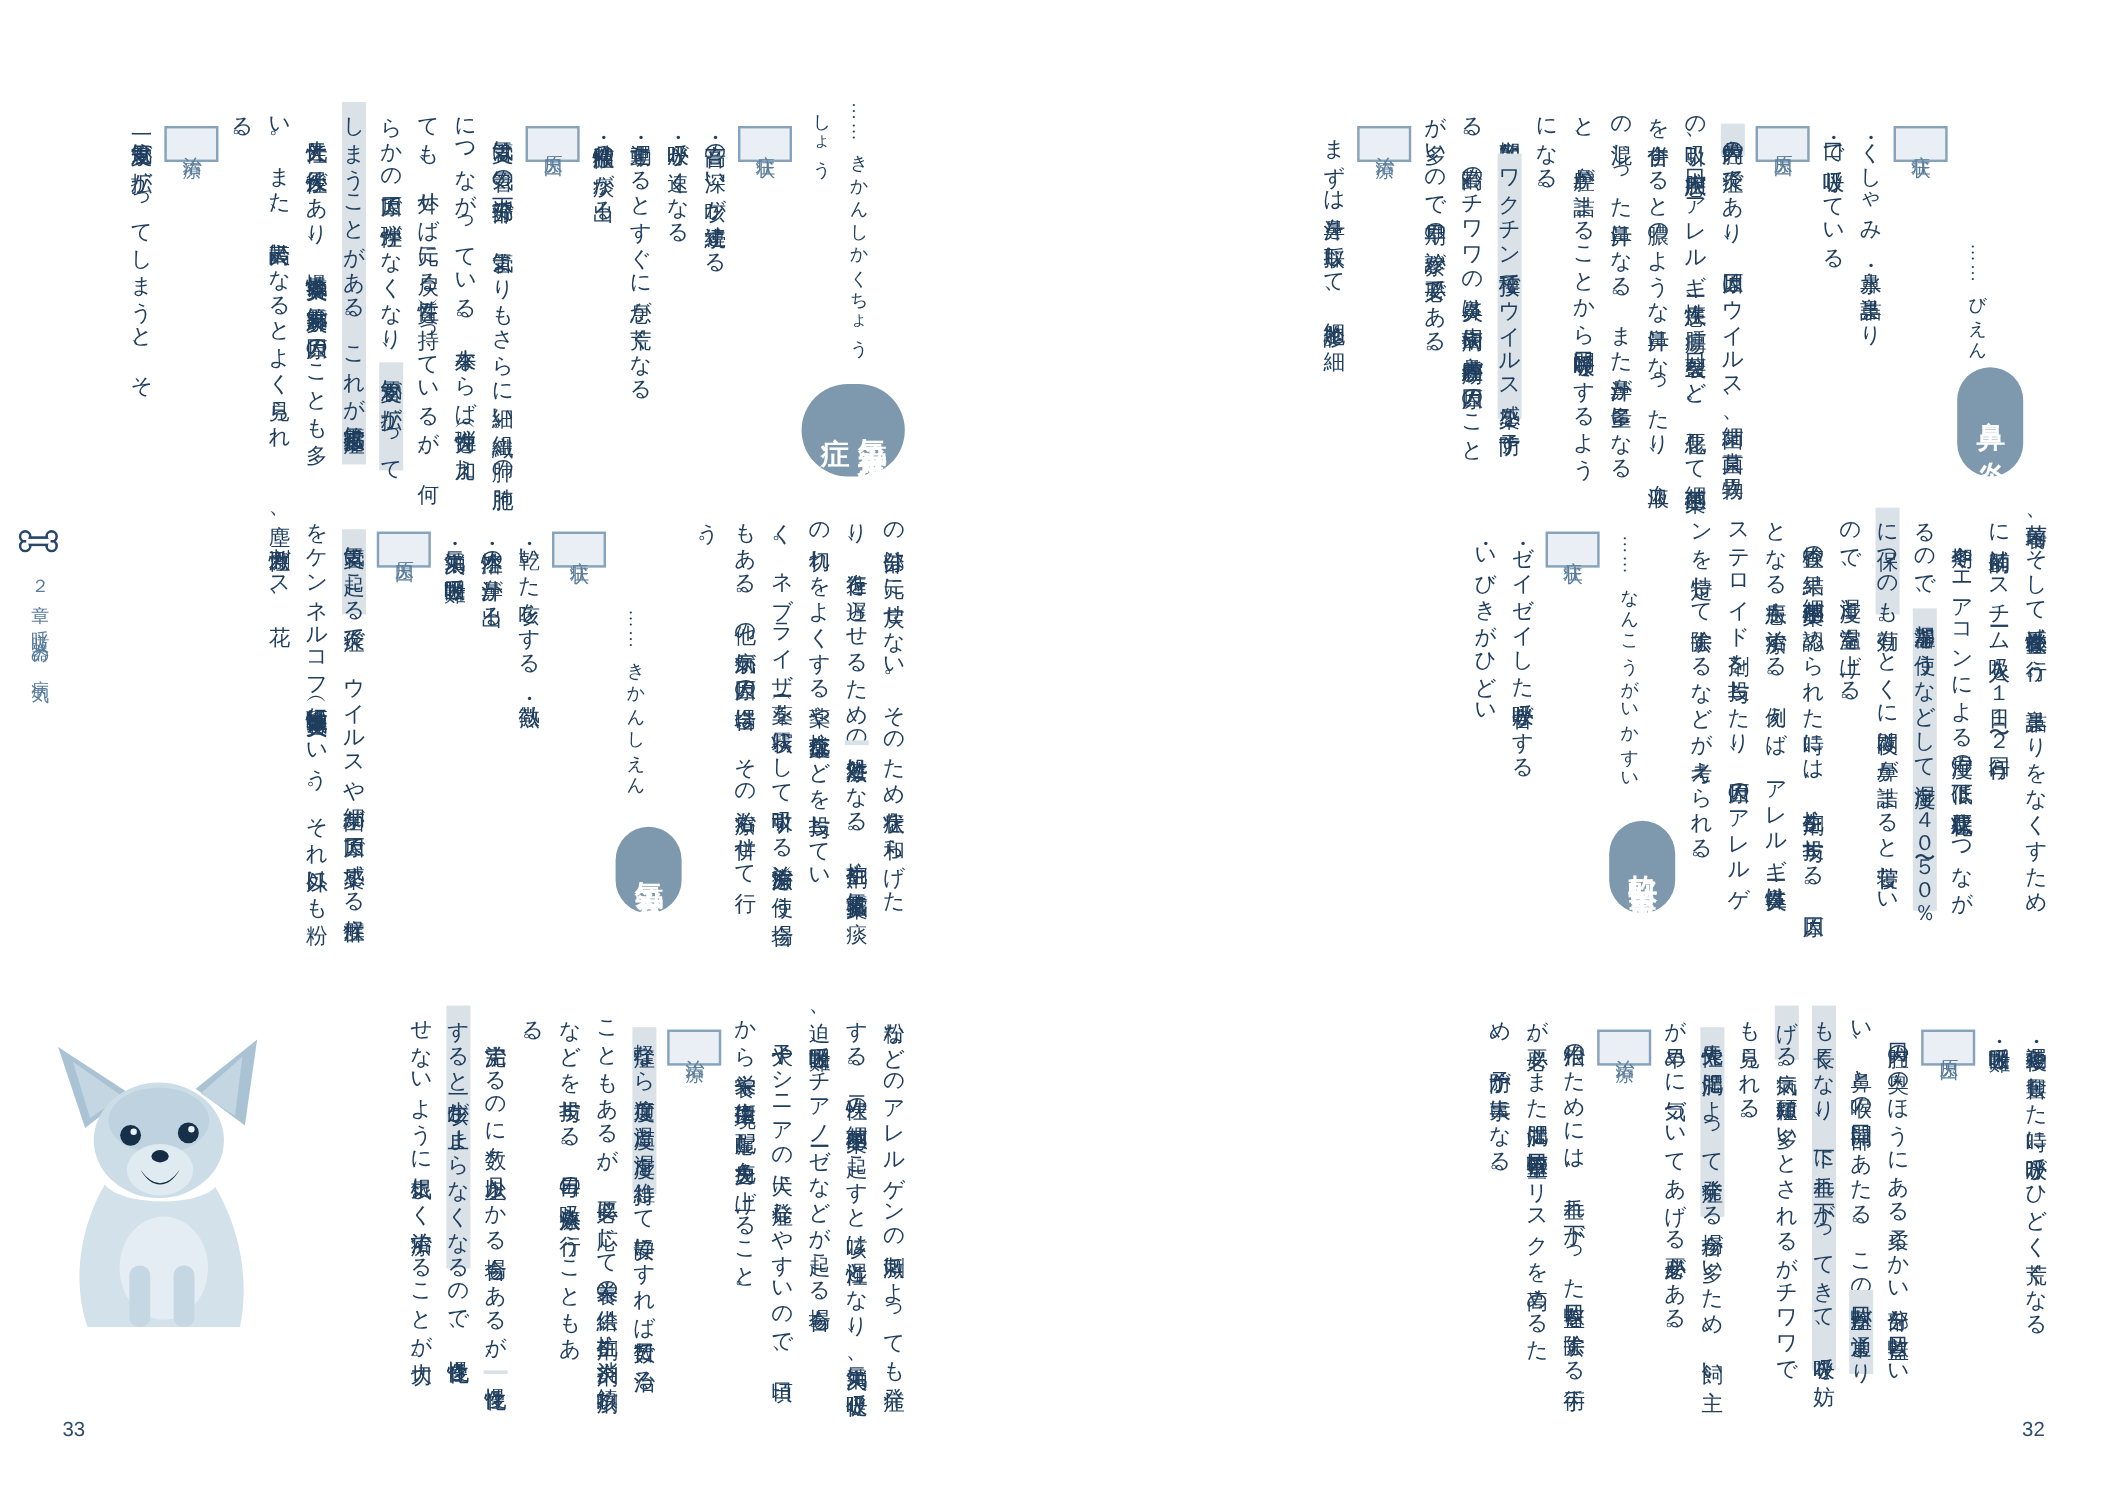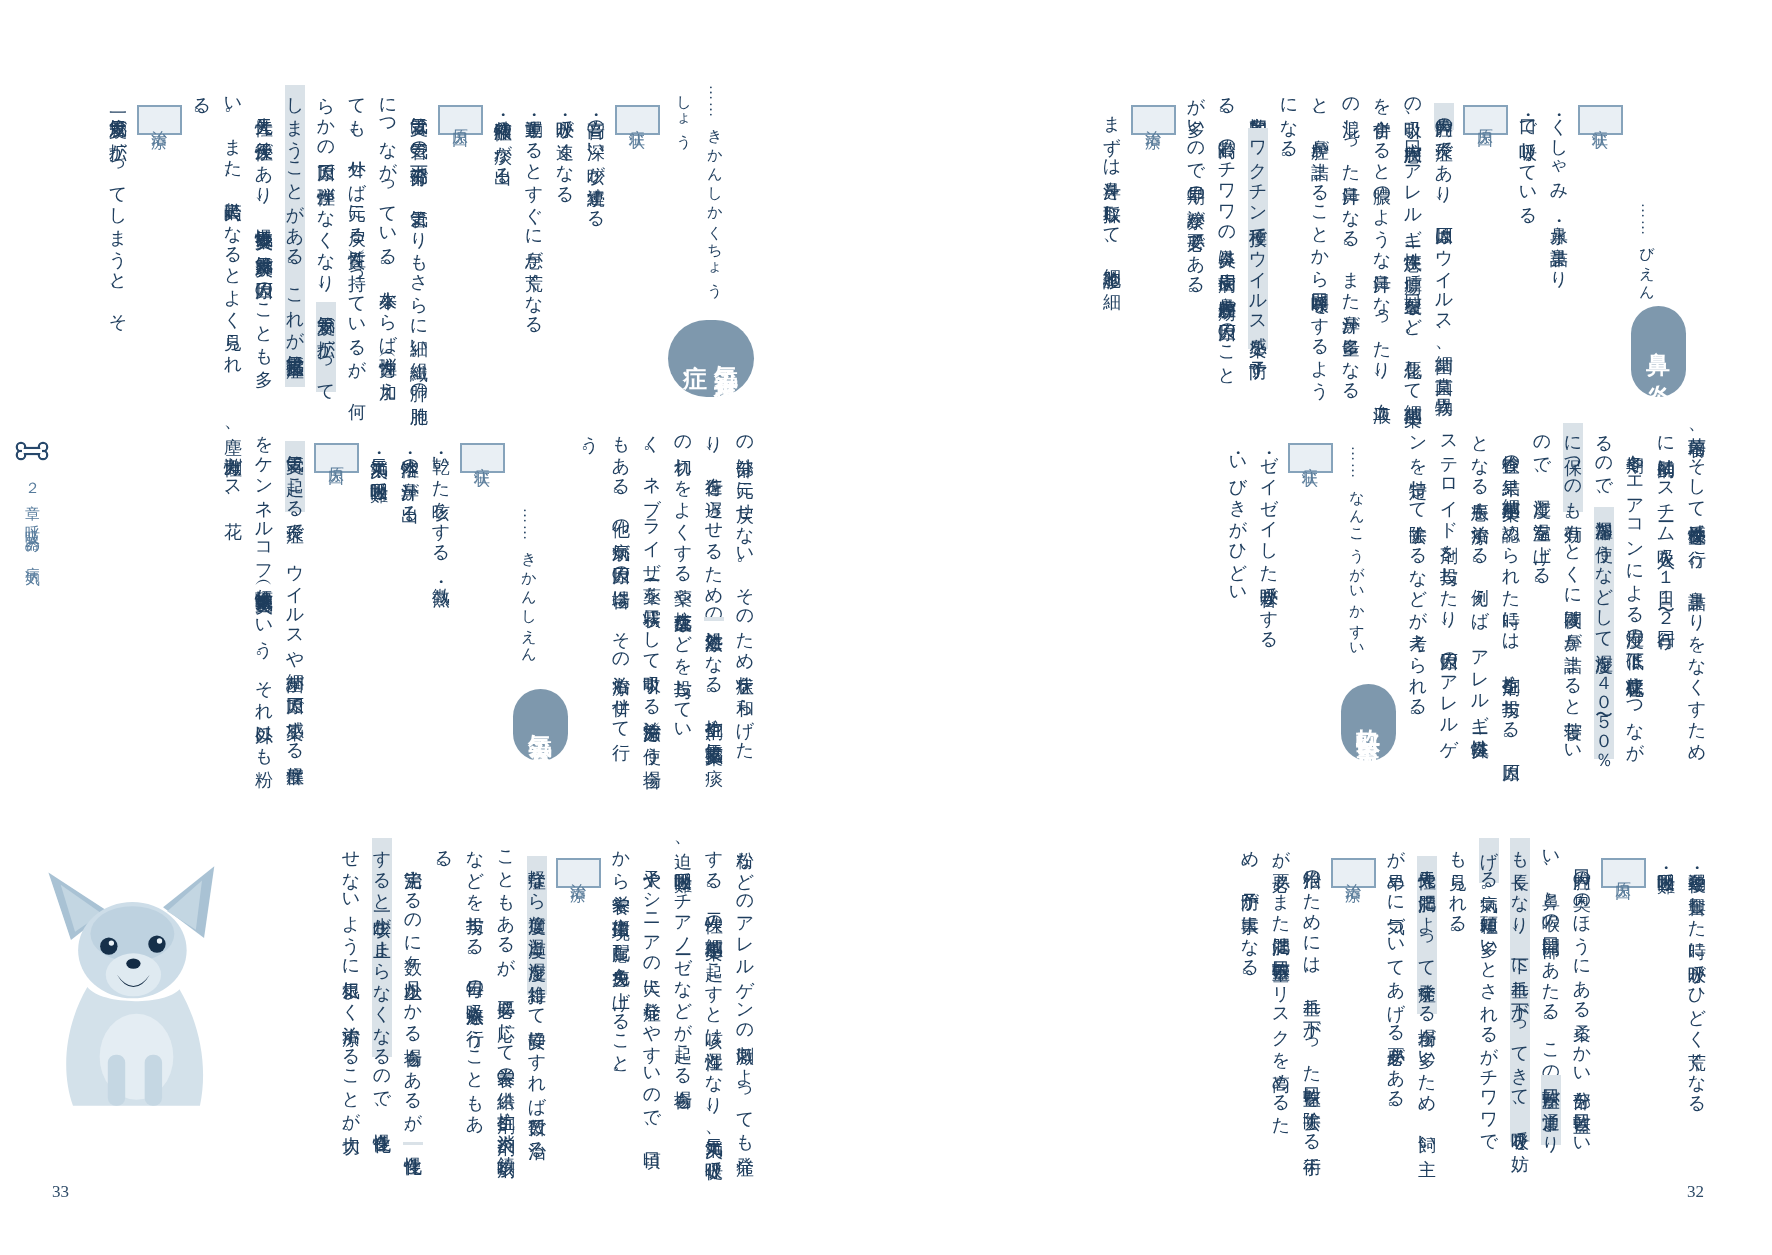--- a/index.html
+++ b/index.html
@@ -50,21 +50,21 @@
   .chapter-tab svg{display:block; margin:0 auto 10px auto;}
   .chapter-text{
     writing-mode:vertical-rl;
     font-family:"Liberation Sans","DejaVu Sans",sans-serif;
     font-size:15px; letter-spacing:6px; color:#567b9c; margin:0 auto;
   }
   .chapter-text .gap{display:inline-block; height:14px;}
   
   .pagenum{
     position:absolute; top:1182px;
-    font-family:Liberation Serif, serif;
+    font-family:Liberation Sans, sans-serif;
     font-size:17px; color:#2e4b68;
   }
   .pagenum.left{left:52px;}
   .pagenum.right{right:68px;margin-left:48px;}
   
   .dog-photo{position:absolute; left:30px; top:858px; width:215px; height:250px; margin:0;}
 </style>
 </head>
 <body>
 

